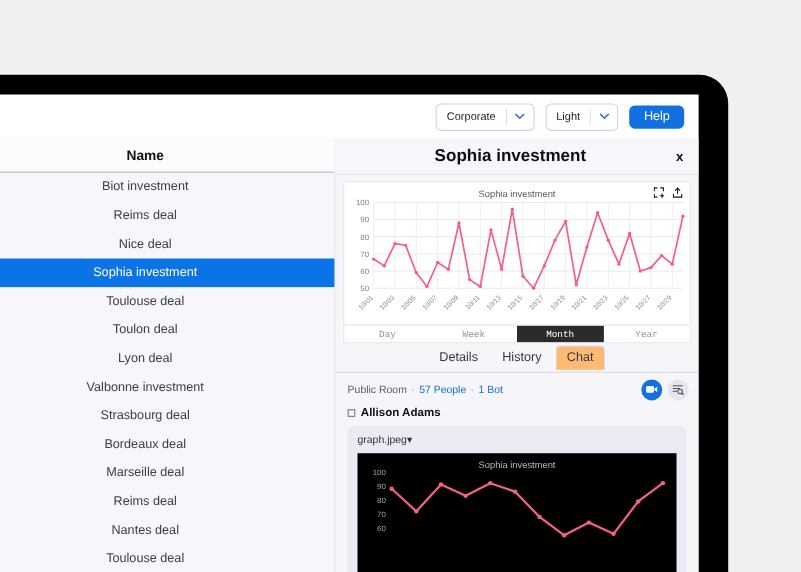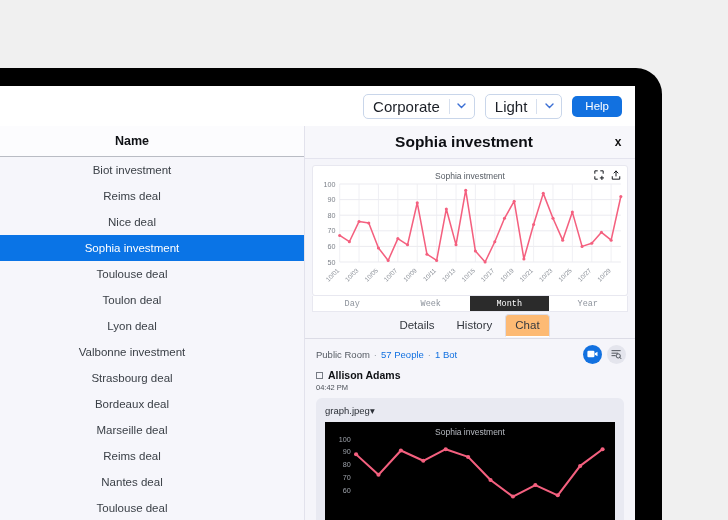--- a/index.html
+++ b/index.html
@@ -35,21 +35,21 @@
     display: flex; align-items: center; justify-content: flex-end;
     padding-right: 13px;
     gap: 10px;
   }
   .select {
     height: 25px;
     border: 1px solid #c9d6ea;
     border-radius: 5px;
     background: #fff;
     display: flex; align-items: center;
-    font-size: 15px; color: #1b1f26;
+    font-size: 10px; color: #1b1f26;
     padding: 0 0 0 9px;
     min-width: 60px;
   }
   .select .lbl { padding-right: 9px; }
   .select .divider { width: 1px; height: 15px; background: #d7e0ee; }
   .select .chev {
     width: 24px; display: flex; align-items: center; justify-content: center;
     color: #3b6fd4;
   }
   .btn-help {
@@ -435,21 +435,20 @@
                 <path d="M10.5 10.2l1.8 1.6" stroke="#4f545c" stroke-width="1.2" stroke-linecap="round"></path>
               </svg>
             </div>
           </div>
 
           <div class="msg">
             <div class="msg-name">
               <span class="msg-av"></span>
               <span>Allison Adams</span>
             </div>
-            <div class="msg-time">04:42 PM</div>
             <div class="bubble">
               <div class="file-name">
                 <span>graph.jpeg</span><span>▾</span>
               </div>
               <div class="dark-chart">
                 <div class="dark-title">Sophia investment</div>
                 <svg id="dark-svg" width="100%" height="70" viewBox="0 0 280 70" preserveAspectRatio="none">
                     <text x="25" y="55.800000000000004" text-anchor="end" font-size="7" fill="#9da2aa" font-family="&quot;Liberation Sans&quot;, sans-serif">60</text>
                     <text x="25" y="43" text-anchor="end" font-size="7" fill="#9da2aa" font-family="&quot;Liberation Sans&quot;, sans-serif">70</text>
                     <text x="25" y="30.200000000000003" text-anchor="end" font-size="7" fill="#9da2aa" font-family="&quot;Liberation Sans&quot;, sans-serif">80</text>

